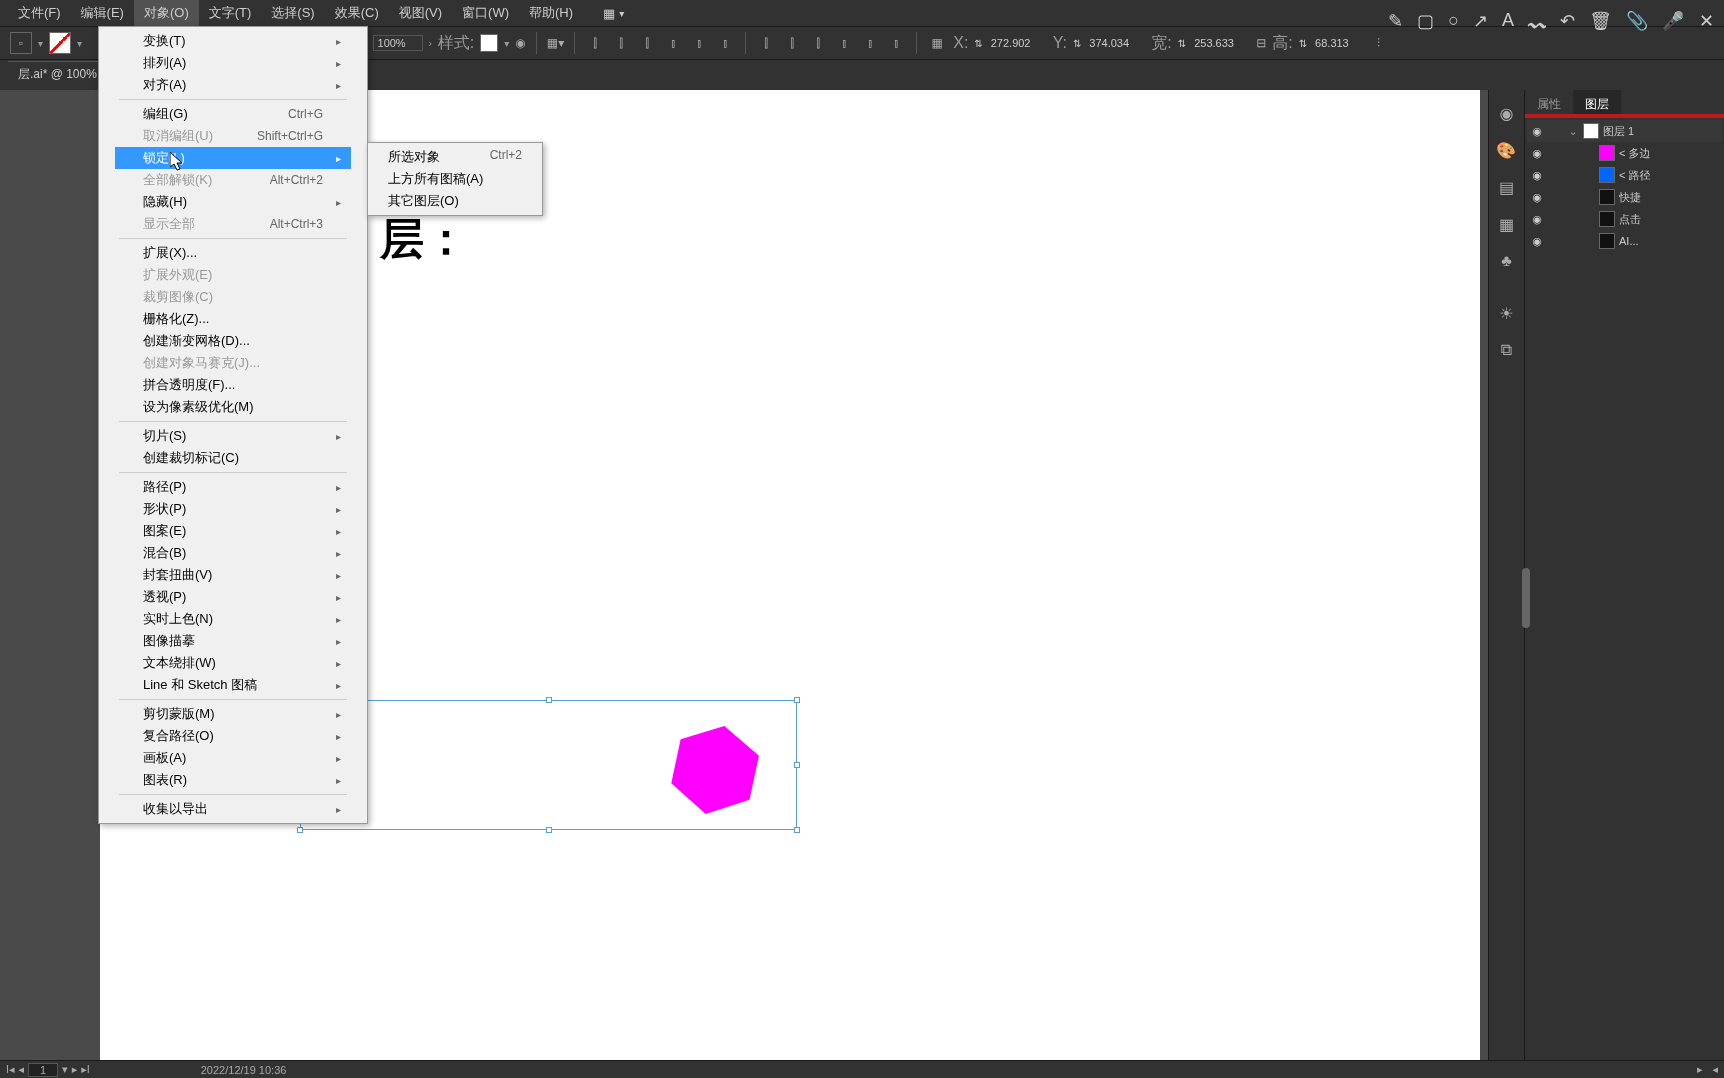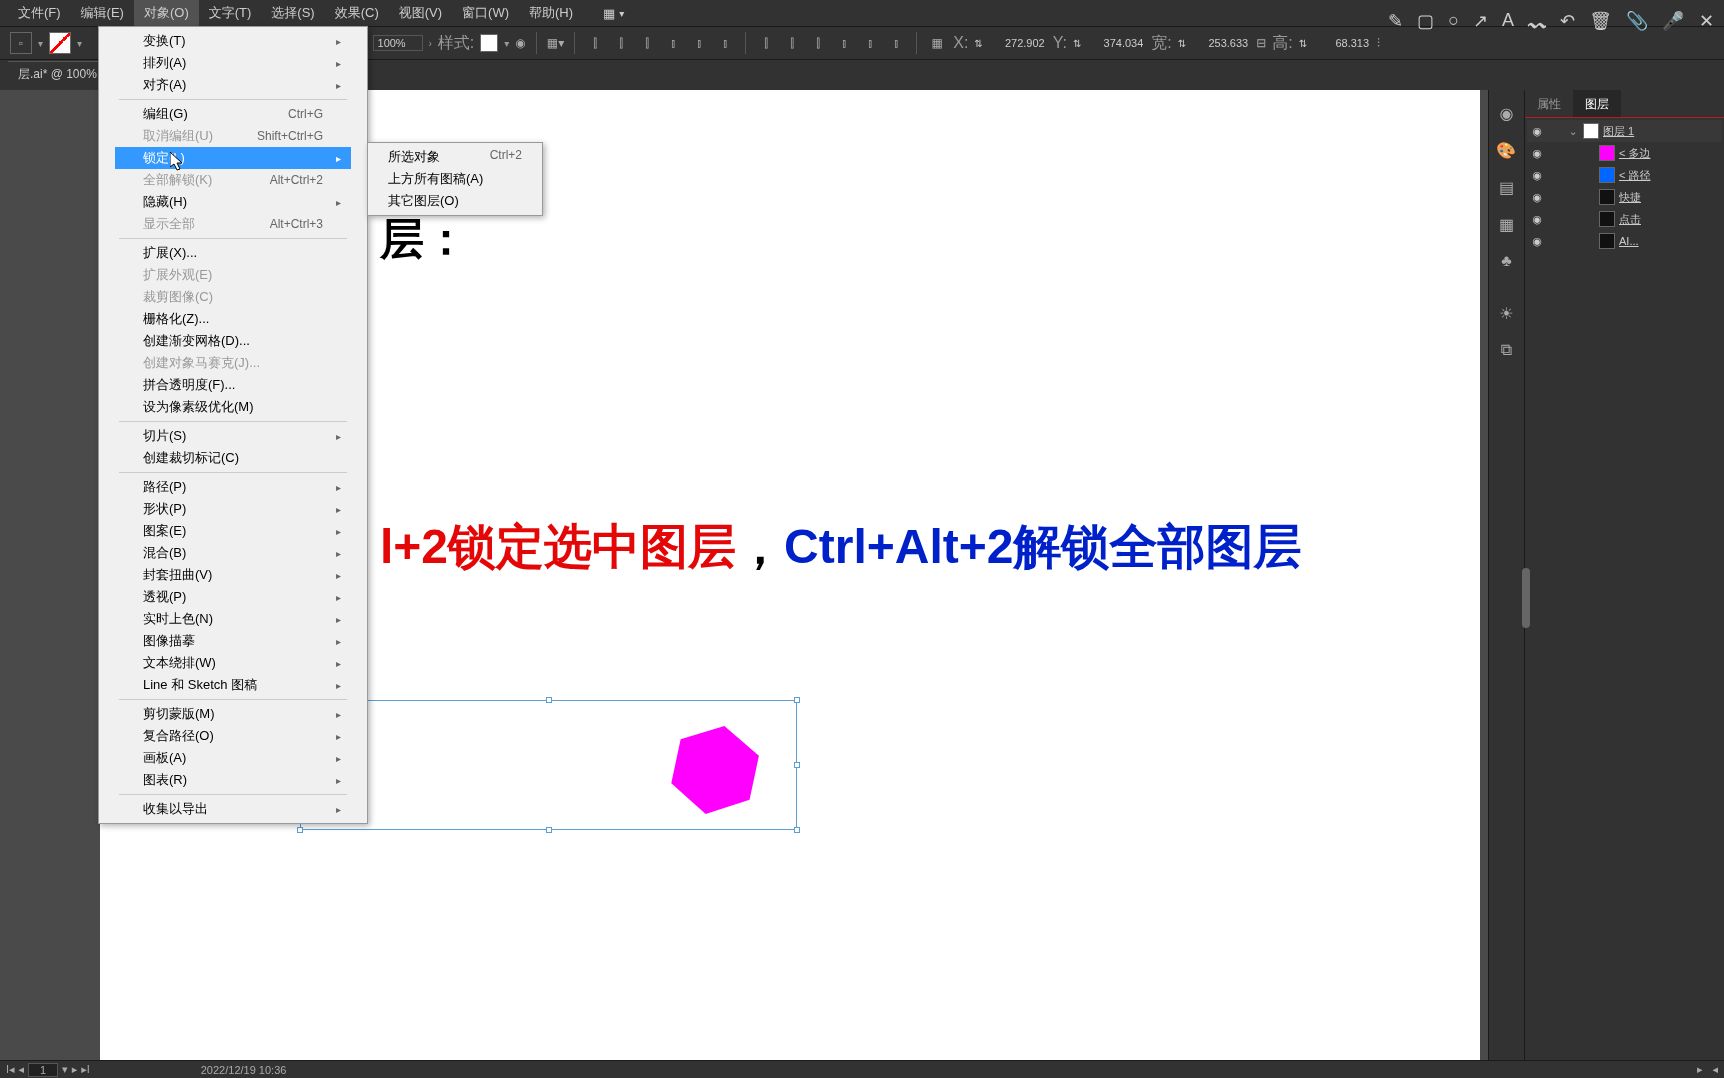--- a/index.html
+++ b/index.html
@@ -13,21 +13,21 @@
 
 
 .controlbar { height: 34px; background: #323232; border-top: 1px solid #1a1a1a; border-bottom: 1px solid #1a1a1a; display: flex; align-items: center; padding: 0 10px; color: #ccc; font-size: 12px; gap: 6px; }
 .controlbar .sq { width: 22px; height: 22px; border: 1px solid #666; }
 .controlbar .swatch { width: 22px; height: 22px; background: linear-gradient(135deg,#fff 45%,#f00 45%,#f00 55%,#fff 55%); border:1px solid #666; }
 .controlbar .field { background:#323232; border:1px solid #555; padding:1px 4px; width:50px; color:#ccc; font-size:11px; }
 .controlbar .sel { background:#323232; border:1px solid #555; padding:1px 4px; color:#ccc; font-size:11px; }
 .controlbar .iconbtn { width:20px; height:20px; display:flex; align-items:center; justify-content:center; color:#aaa; }
 .controlbar .sep { width:1px; height:22px; background:#555; margin:0 4px; }
 .controlbar .lbl { color:#999; font-size:16px; }
-.controlbar .num { background:#323232; color:#ccc; font-size:11px; padding:1px 2px; width:58px; text-align:right; border:none; }
+.controlbar .num { background:#323232; color:#ccc; font-size:11px; padding:1px 2px; width:58px; text-align:left; border:none; }
 .topicons { position:absolute; top:10px; right:10px; display:flex; gap:14px; color:#ccc; z-index:5; }
 .topicons span { font-size:18px; cursor:pointer; }
 
 
 .doctab { height: 28px; background: #323232; display: flex; align-items: center; color: #ccc; font-size: 12px; padding-left: 8px; }
 .doctab .tab { padding: 4px 10px; background:#323232; border-top:1px solid #555; }
 
 
 .main { position: absolute; top: 90px; left: 0; right: 0; bottom: 18px; display: flex; }
 .canvas-wrap { flex: 1; background: #4a4a4a; position: relative; overflow: hidden; }
@@ -58,30 +58,30 @@
 
 .submenu { position: absolute; top: 142px; left: 367px; width: 176px; background: #f0f0f0; border: 1px solid #999; box-shadow: 2px 2px 6px rgba(0,0,0,0.3); z-index: 101; font-size: 13px; color: #000; padding: 3px 0; }
 .submenu .mi { display: flex; padding: 2px 20px; }
 .submenu .mi .sc { margin-left: auto; font-size: 12px; color: #666; }
 
 
 .rtoolstrip { width: 36px; background: #323232; border-left:1px solid #1a1a1a; display:flex; flex-direction:column; align-items:center; gap:18px; padding-top:14px; color:#aaa; }
 .rtoolstrip span { font-size:16px; cursor:pointer; }
 
 .rpanel { width: 200px; background: #323232; border-left:1px solid #1a1a1a; display:flex; flex-direction:column; }
-.rpanel .tabs { display:flex; height:28px; border-bottom:1px solid #b91c1c; font-size:12px; color:#999; }
+.rpanel .tabs { display:flex; height:28px; border-bottom:4px solid #b91c1c; font-size:12px; color:#999; }
 .rpanel .tabs .t { padding:6px 12px; }
 .rpanel .tabs .t.active { background:#272727; color:#fff; }
 .rpanel .layerlist { flex:1; padding:2px; font-size:11px; color:#ccc; }
 .rpanel .layer-row { display:flex; align-items:center; height:22px; gap:4px; padding:0 2px; }
 .rpanel .eye { width:16px; text-align:center; color:#ccc; }
 .rpanel .edit { width:14px; }
 .rpanel .thumb { width:16px; height:16px; border:1px solid #666; background:#fff; }
 .rpanel .thumb.magenta { background:#ff00ff; }
-.rpanel .name { flex:1; white-space:nowrap; overflow:hidden;text-decoration:underline; }
+.rpanel .name { flex:1; white-space:nowrap; overflow:hidden; }
 .rpanel .expand { width:12px; text-align:center; color:#999; }
 .rpanel .layer-row.top { background:#383838; }
 .rpanel .layer-row.sub { padding-left: 36px; }
 
 
 .statusbar { position:absolute; bottom:0; left:0; right:0; height:18px; background:#323232; border-top:1px solid #1a1a1a; display:flex; align-items:center; color:#aaa; font-size:11px; padding:0 6px; gap:10px; }
 .statusbar .pg { display:flex; gap:4px; align-items:center; }
 .statusbar .pg span { cursor:pointer; }
 .statusbar .pgnum { background:#222; border:1px solid #555; width:30px; text-align:center; }
 .scrollthumb { position:absolute; bottom:450px; right:194px; width:8px; height:60px; background:#666; border-radius:4px; }
@@ -170,23 +170,20 @@
 </div>
 
 <div class="doctab">
   <div class="tab">层.ai* @ 100% (R...</div>
 </div>
 
 <div class="main">
   <div class="canvas-wrap">
     <div class="artboard">
       <div class="canvas-text line1">层：</div>
-      <div class="canvas-text line3">
-        <span class="red">l+2锁定选中图层</span><span class="blk">，</span><span class="blue">Ctrl+Alt+2解锁全部图层</span>
-      </div>
       <div class="sel-box">
         <div class="sel-handle" style="top:-4px;left:-4px;"></div>
         <div class="sel-handle" style="top:-4px;left:50%;margin-left:-3px;"></div>
         <div class="sel-handle" style="top:-4px;right:-4px;"></div>
         <div class="sel-handle" style="top:50%;left:-4px;margin-top:-3px;"></div>
         <div class="sel-handle" style="top:50%;right:-4px;margin-top:-3px;"></div>
         <div class="sel-handle" style="bottom:-4px;left:-4px;"></div>
         <div class="sel-handle" style="bottom:-4px;left:50%;margin-left:-3px;"></div>
         <div class="sel-handle" style="bottom:-4px;right:-4px;"></div>
       </div>

